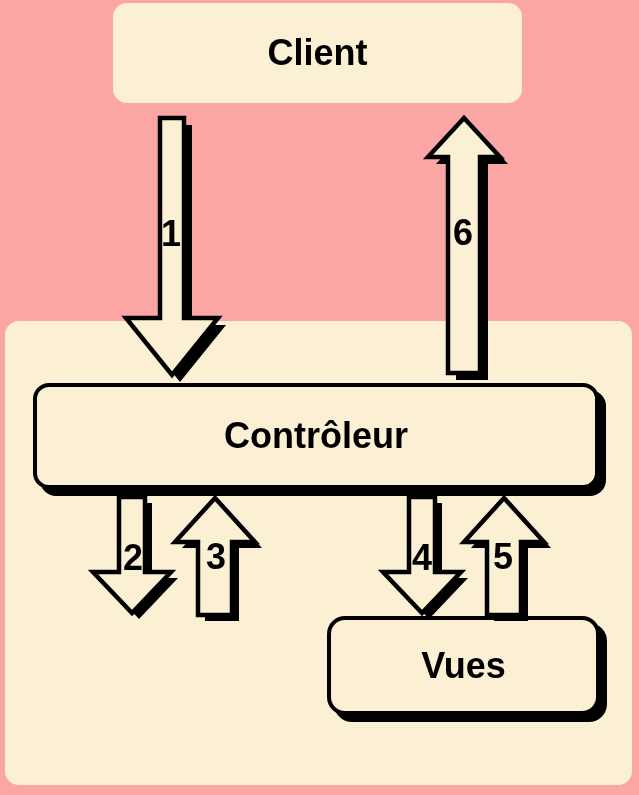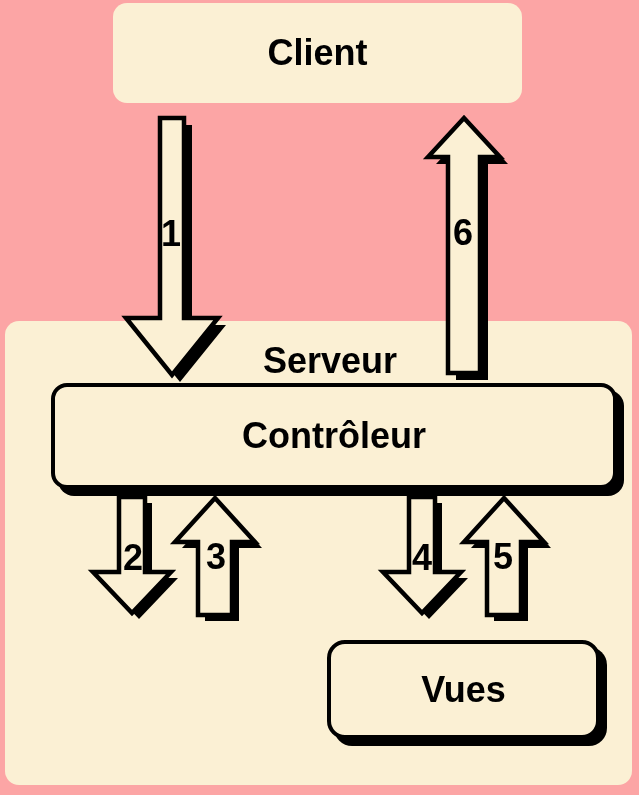--- a/index.html
+++ b/index.html
@@ -34,29 +34,29 @@
     left: 113px; top: 3px;
     width: 409px; height: 100px;
     display: flex; align-items: center; justify-content: center;
   }
   .serveur-box {
     left: 5px; top: 321px;
     width: 627px; height: 464px;
   }
   .controleur-box {
     left: 33px; top: 383px;
-    width: 558px; height: 98px; margin-left: 18px;
+    width: 558px; height: 98px;
   }
   .modeles-box {
     left: 37px; top: 628px;
     width: 267px; height: 91px;
     border-radius: 18px;
   }
   .vues-box {
-    left: 327px; top: 640px;
+    left: 327px; top: 616px;
     width: 265px; height: 91px;
     border-radius: 18px;
   }
   .node-label {
     color: #000;
     font-size: 36px;
     font-weight: bold;
     letter-spacing: 0px;
     white-space: nowrap;
   }
@@ -95,21 +95,20 @@
 <body>
 
 <div class="stage">
 
   <div class="plainbox serveur-box"></div>
 
   <div class="plainbox client-box">
     <span class="node-label">Client</span>
   </div>
 
-  <div class="floating-label serveur-label">Serveur</div>
 
   <div class="framedbox controleur-box">
     <span class="node-label">Contrôleur</span>
   </div>
 
 
   <div class="framedbox vues-box">
     <span class="node-label">Vues</span>
   </div>
 

